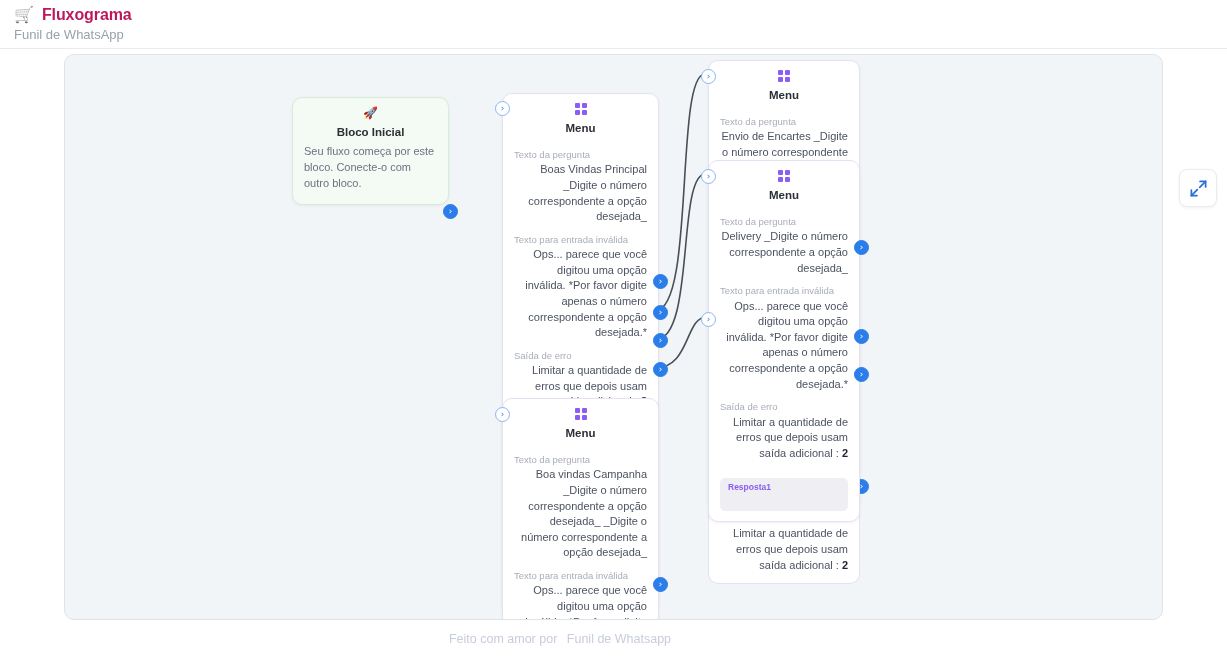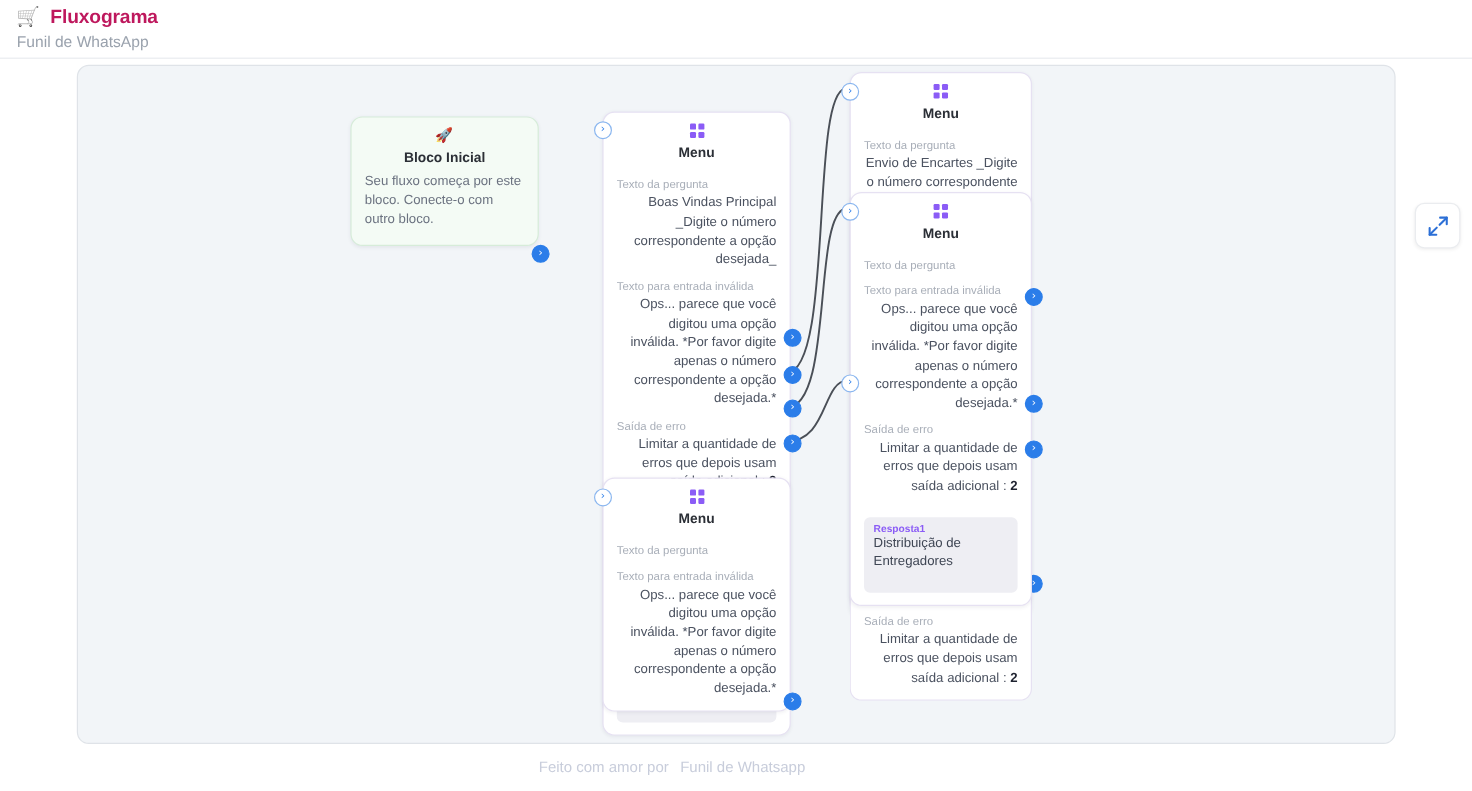--- a/index.html
+++ b/index.html
@@ -315,29 +315,29 @@
         <span class="menu-grid-icon">
             <i></i>
             <i></i>
             <i></i>
             <i></i>
           </span>
         <span class="node-title">Menu</span>
       </div>
       <div class="node-body">
         <div class="field-label">Texto da pergunta</div>
+        <div class="field-value">Delivery _Digite o número correspondente a opção desejada_</div>
         <div class="field-label">Texto para entrada inválida</div>
         <div class="field-value">Ops... parece que você digitou uma opção inválida. *Por favor digite apenas o número correspondente a opção desejada.*</div>
         <div class="field-label">Saída de erro</div>
         <div class="field-value"><span>Limitar a quantidade de erros que depois usam saída adicional : </span><b>2</b></div>
       </div>
       <div class="resposta-list">
         <div class="resposta-row">
           <div class="resposta-label">Resposta1</div>
-          <div class="resposta-value">Distribuição de Entregadores</div>
         </div>
       </div>
       <div class="handle handle-target" style="left:-8px; top:8px;">›</div>
       <div class="handle handle-target" style="left:-8px; top:151px;">›</div>
       <div class="handle handle-source" style="left:145px; top:79px;">›</div>
       <div class="handle handle-source" style="left:145px; top:168px;">›</div>
       <div class="handle handle-source" style="left:145px; top:206px;">›</div>
     </div>
 
     <div class="node" style="left:437px; top:343px; width:157px;">
@@ -345,20 +345,21 @@
         <span class="menu-grid-icon">
             <i></i>
             <i></i>
             <i></i>
             <i></i>
           </span>
         <span class="node-title">Menu</span>
       </div>
       <div class="node-body">
         <div class="field-label">Texto da pergunta</div>
+        <div class="field-value">Boa vindas Campanha _Digite o número correspondente a opção desejada_ _Digite o número correspondente a opção desejada_</div>
         <div class="field-label">Texto para entrada inválida</div>
         <div class="field-value">Ops... parece que você digitou uma opção inválida. *Por favor digite apenas o número correspondente a opção desejada.*</div>
 
       </div>
       <div class="handle handle-target" style="left:-8px; top:8px;">›</div>
       <div class="handle handle-source" style="left:150px; top:178px;">›</div>
     </div>
 
   </div>
 </div>

